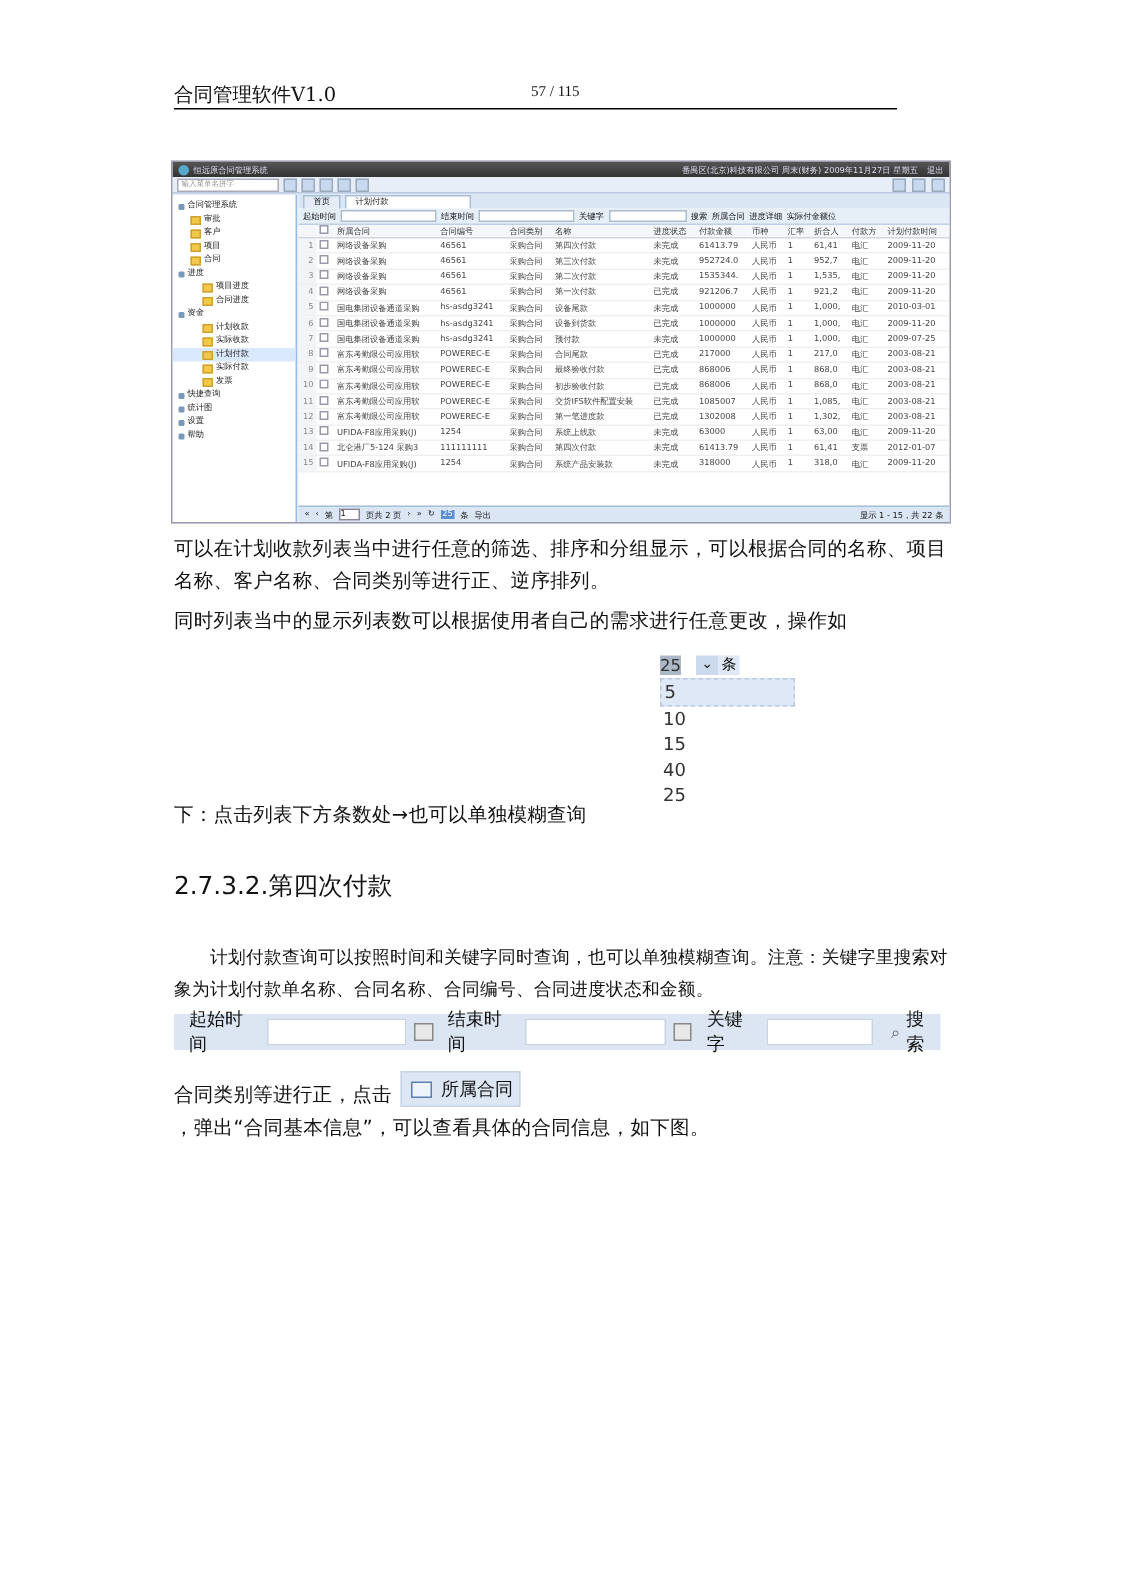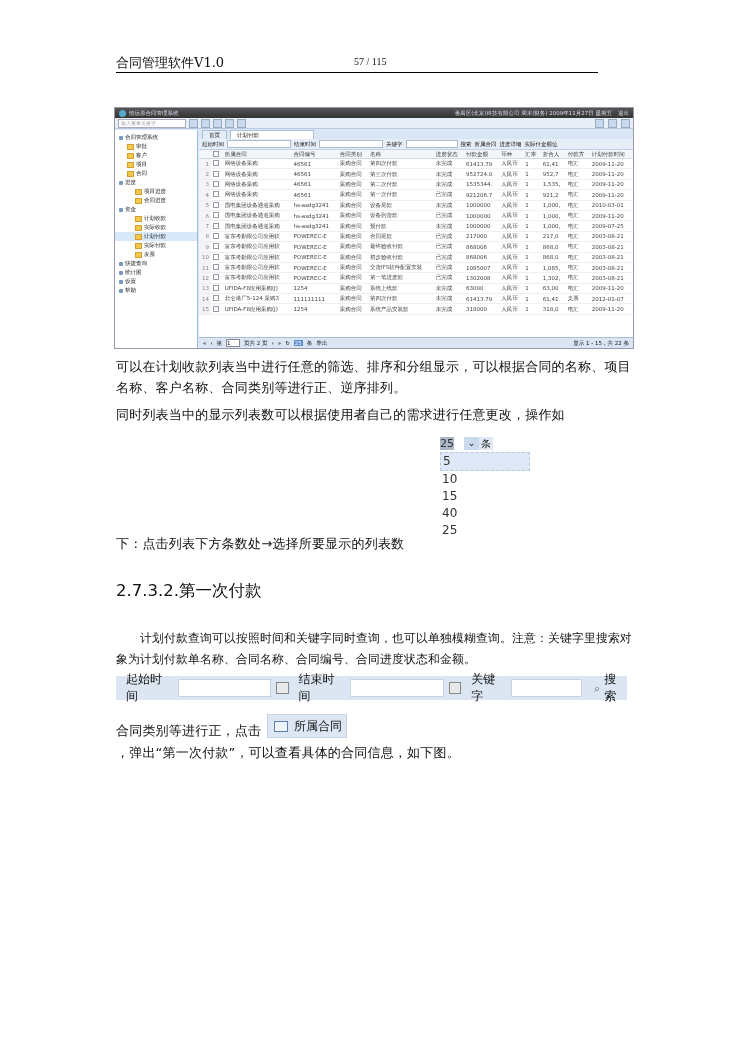--- a/index.html
+++ b/index.html
@@ -452,23 +452,23 @@
   </div>
   <div class="dd-list">
     <div class="dd-opt hl">5</div>
     <div class="dd-opt">10</div>
     <div class="dd-opt">15</div>
     <div class="dd-opt">40</div>
     <div class="dd-opt">25</div>
   </div>
 </div>
 
-<div class="para" style="top:533px;">下：点击列表下方条数处→选择所要显示的列表数</div>
-
-<div class="h2">2.7.3.2.第一次付款</div>
+<div class="para" style="top:533px;">下：点击列表下方条数处→也可以单独模糊查询</div>
+
+<div class="h2">2.7.3.2.第四次付款</div>
 
 <div class="para" style="top:628px;width:516px;text-indent:24px;font-size:11.8px;">计划付款查询可以按照时间和关键字同时查询，也可以单独模糊查询。注意：关键字里搜索对象为计划付款单名称、合同名称、合同编号、合同进度状态和金额。</div>
 
 <div class="searchbar">
   <span class="lbl">起始时间</span>
   <span class="inp" style="width:96px"></span>
   <span class="cal"></span>
   <span class="lbl">结束时间</span>
   <span class="inp" style="width:96px"></span>
   <span class="cal"></span>
@@ -476,13 +476,13 @@
   <span class="inp" style="width:72px"></span>
   <span class="srch-icon">⌕</span>
   <span style="margin-left:4px">搜索</span>
 </div>
 
 <div class="para" style="top:720px;">合同类别等进行正，点击</div>
 <div class="belong-btn">
   <span class="ico"></span>
   <span>所属合同</span>
 </div>
-<div class="para" style="top:742px;">，弹出“第一次付款”，可以查看具体的合同信息，如下图。</div>
+<div class="para" style="top:742px;">，弹出“合同基本信息”，可以查看具体的合同信息，如下图。</div>
 
 </body></html>

